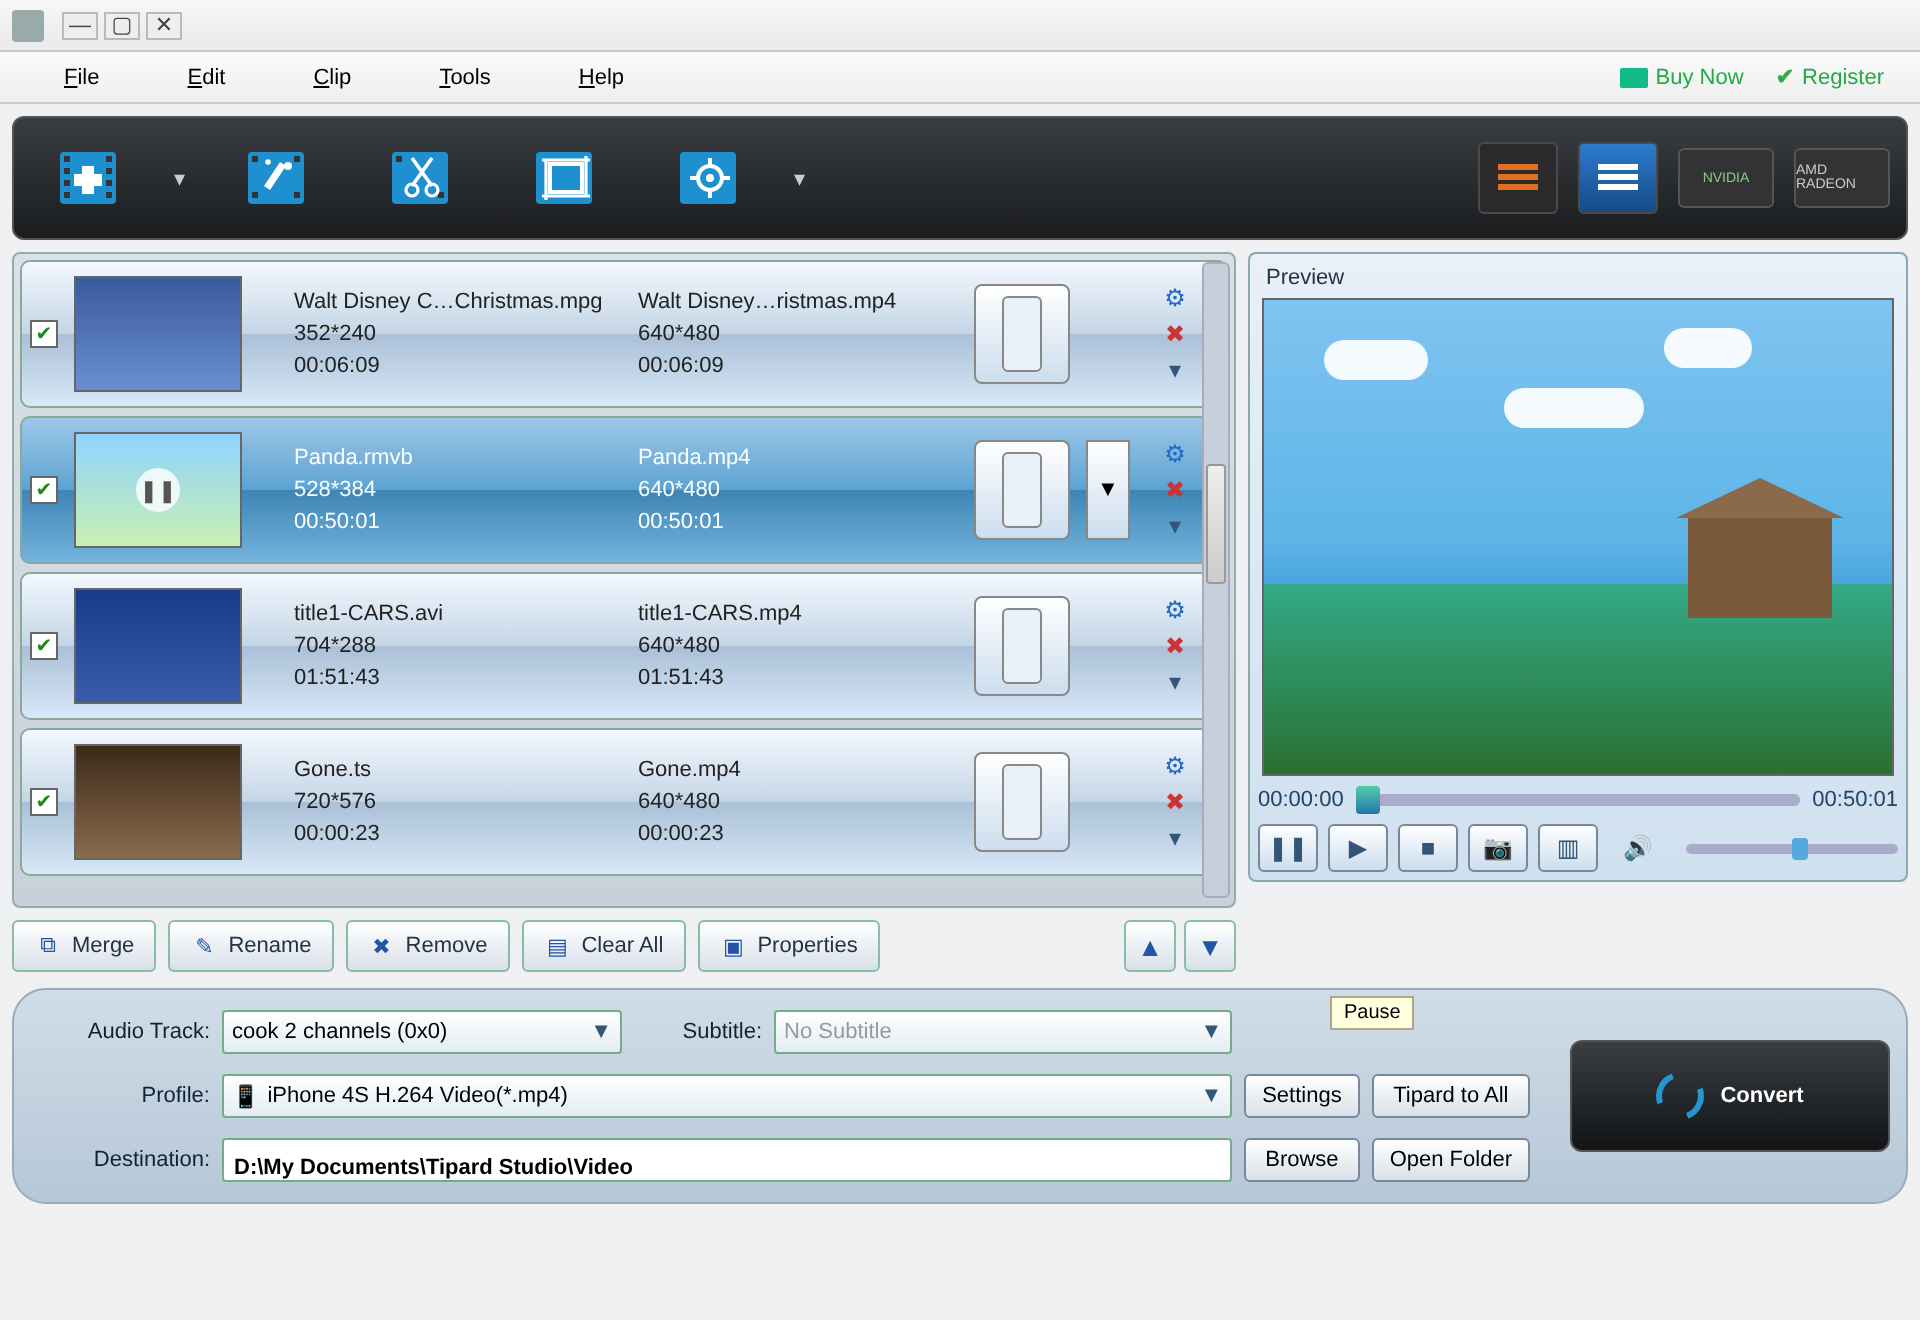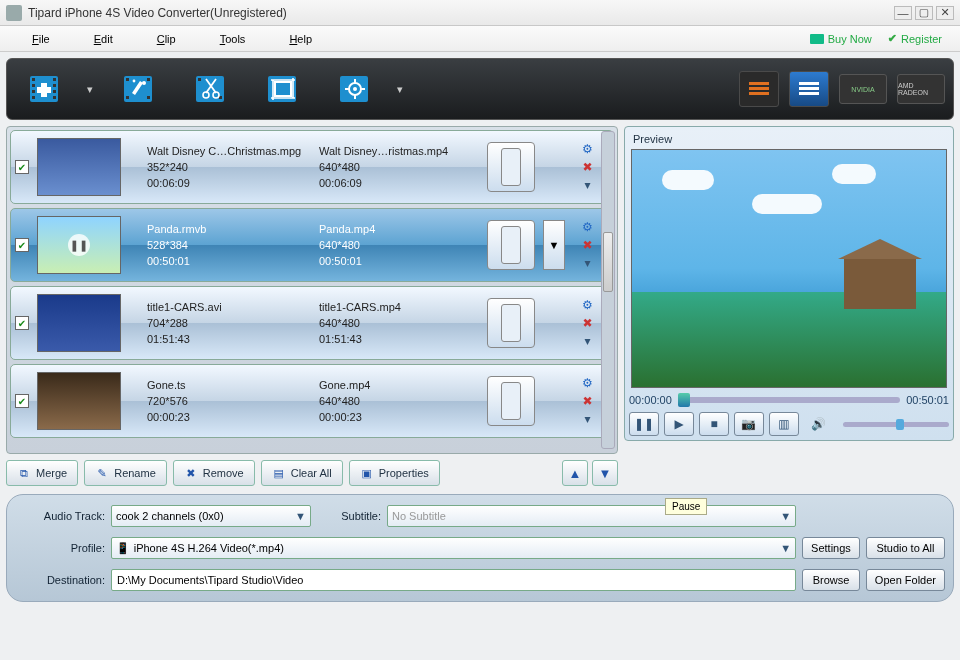--- a/index.html
+++ b/index.html
@@ -69,32 +69,31 @@
 .vol { flex:1; height:5px; background:#aac; border-radius:3px; margin-left:4px; position:relative; }
 .vol .vk { position:absolute; left:50%; top:-3px; width:8px; height:11px; background:#5ad; border-radius:2px; }
 .pause-tip { position:absolute; background:#ffd; border:1px solid #aa8; padding:2px 6px; font-size:10px; left:665px; top:498px; }
 
 .bottom { margin:8px 6px 0 6px; border:1px solid #9ab; border-radius:17px; background:linear-gradient(#d0dde8,#b6c7d6); padding:8px; display:flex; gap:20px; min-height:108px; }
 .form-area { flex:1; display:grid; grid-template-columns: 90px 200px 64px 1fr auto auto; gap:6px; align-items:center; }
 .form-area label { text-align:right; color:#123; font-size:11px; }
 .combo { height:22px; background:linear-gradient(#fff,#e4ecf4); border:1px solid #7a8; border-radius:2px; display:flex; align-items:center; padding:0 4px;justify-content:center; }
 .combo .dd { margin-left:auto; color:#357; cursor:pointer; }
 .combo.disabled { color:#999; }
-.tbox { height:22px; background:#fff; border:1px solid #7a8; border-radius:2px; padding:0 5px; display:flex; align-items:center; }
+.tbox { height:22px; background:#fff; border:1px solid #7a8; border-radius:2px; padding:0 5px; display:flex; align-items:flex-end;font-weight:bold; }
 .sbtn { height:22px; padding:0 8px; background:linear-gradient(#fff,#d8e0e8); border:1px solid #789; border-radius:3px; cursor:pointer; display:flex;align-items:center;justify-content:center; font-size:11px; }
 
 .convert-btn { width:160px; height:56px; align-self:center; background:linear-gradient(#3a3e42,#121416); border:1px solid #555; border-radius:6px; display:flex; align-items:center; justify-content:center; gap:8px; cursor:pointer; color:#fff; font-size:18px; font-weight:bold; }
 .convert-btn .spin { width:24px; height:24px; border:3px solid #2596d0; border-top-color:transparent; border-bottom-color:transparent; border-radius:50%; transform:rotate(25deg); }
 </style>
 </head>
 <body>
 
 <div class="titlebar">
   <div class="app-icon"></div>
-  <div class="title">Tipard iPhone 4S Video Converter(Unregistered)</div>
   <div class="winbtn">—</div>
   <div class="winbtn">▢</div>
   <div class="winbtn">✕</div>
 </div>
 
 <div class="menubar">
   <div class="menu-item">File</div>
   <div class="menu-item">Edit</div>
   <div class="menu-item">Clip</div>
   <div class="menu-item">Tools</div>
@@ -336,22 +335,26 @@
     <div></div>
       <div></div>
 
     <label>Profile:</label>
     <div class="combo" style="grid-column:2/5">
         <span style="margin-right:4px">📱</span>
         <span>iPhone 4S H.264 Video(*.mp4)</span>
         <span class="dd">▼</span>
       </div>
     <div class="sbtn">Settings</div>
-    <div class="sbtn">Studio to All</div>
+    <div class="sbtn">Tipard to All</div>
 
     <label>Destination:</label>
     <div class="tbox" style="grid-column:2/5">
         <span>D:\My Documents\Tipard Studio\Video</span>
       </div>
     <div class="sbtn">Browse</div>
     <div class="sbtn">Open Folder</div>
   </div>
+  <div class="convert-btn">
+    <div class="spin"></div>
+    <span>Convert</span>
+  </div>
 </div>
 
 </body></html>

